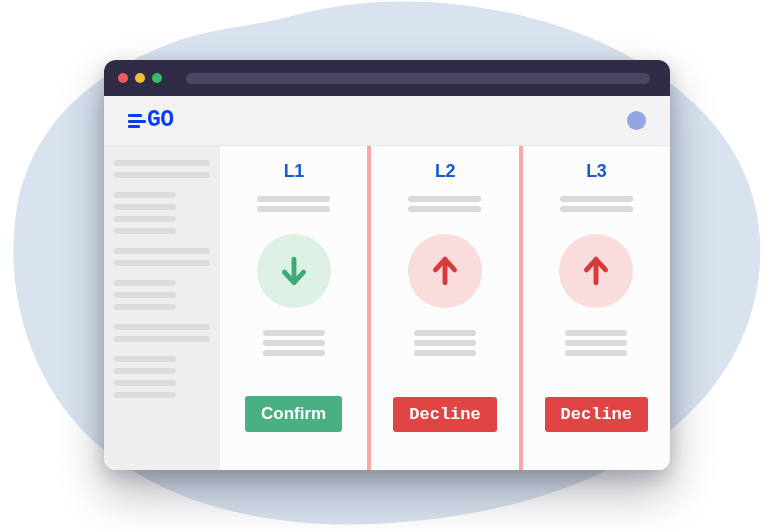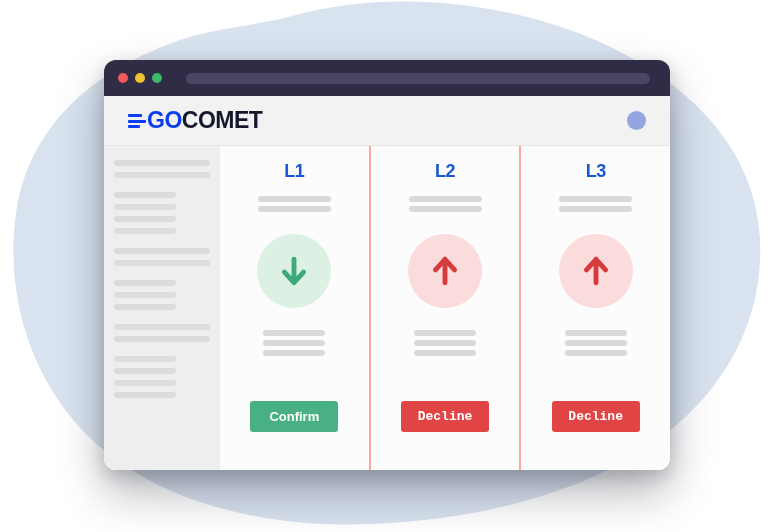--- a/index.html
+++ b/index.html
@@ -65,21 +65,21 @@
   
   .appheader {
     height: 50px;
     flex: 0 0 50px;
     background: #f2f2f2;
     display: flex;
     align-items: center;
     padding: 0 24px;
     border-bottom: 1px solid #e6e6e6;
   }
-  .logo { display: flex; align-items: center; }
+  .logo { display: flex; align-items: center; font-family: Liberation Mono, monospace; }
   .logo-lines {
     display: flex;
     flex-direction: column;
     justify-content: center;
     gap: 2.5px;
     margin-right: 1px;
     padding-top: 1px;
   }
   .logo-lines span {
     display: block;
@@ -130,21 +130,21 @@
     margin-bottom: 6px;
   }
   .sk.wide  { width: 96px; }
   .sk.mid   { width: 62px; }
   .sk-group { margin-bottom: 14px; }
 
   
   .columns { flex: 1; display: flex; background: #fcfcfc; }
   .col {
     flex: 1;
-    border-left: 2px solid #fca5a5;
+    border-left: 4px solid #fca5a5;
     display: flex;
     flex-direction: column;
     align-items: center;
     padding-top: 16px;
   }
   .col:first-child { border-left: none; }
 
   .col-title {
     font-size: 18px;
     font-weight: 700;
@@ -177,21 +177,21 @@
 
   .sk-stack-bottom { display: flex; flex-direction: column; align-items: center; gap: 4px; }
   .sk-stack-bottom .sk-bar { width: 62px; }
 
   .action-btn {
     margin-top: auto;
     margin-bottom: 38px;
     border: none;
     border-radius: 3px;
     color: #ffffff;
-    font-size: 13px;
+    font-size: 17px;
     font-weight: 700;
     padding: 8px 16px;
     min-width: 88px;
     cursor: pointer;
     font-family: "Liberation Sans", sans-serif;
   }
   .action-btn.confirm { background: #48b082; }
   .action-btn.decline { background: #e04444; font-family: Liberation Mono, monospace; }
 </style>
 </head>
@@ -216,21 +216,20 @@
   </div>
 
   <div class="appheader">
     <div class="logo">
       <span class="logo-lines">
         <span></span>
           <span></span>
           <span></span>
       </span>
       <span class="logo-go">GO</span>
-      <span class="logo-comet">COMET</span>
     </div>
     <div class="avatar"></div>
   </div>
 
   <div class="appbody">
 
     <div class="sidebar" id="sidebar">
         <div class="sk-group">
           <div class="sk wide"></div>
           <div class="sk wide"></div>

